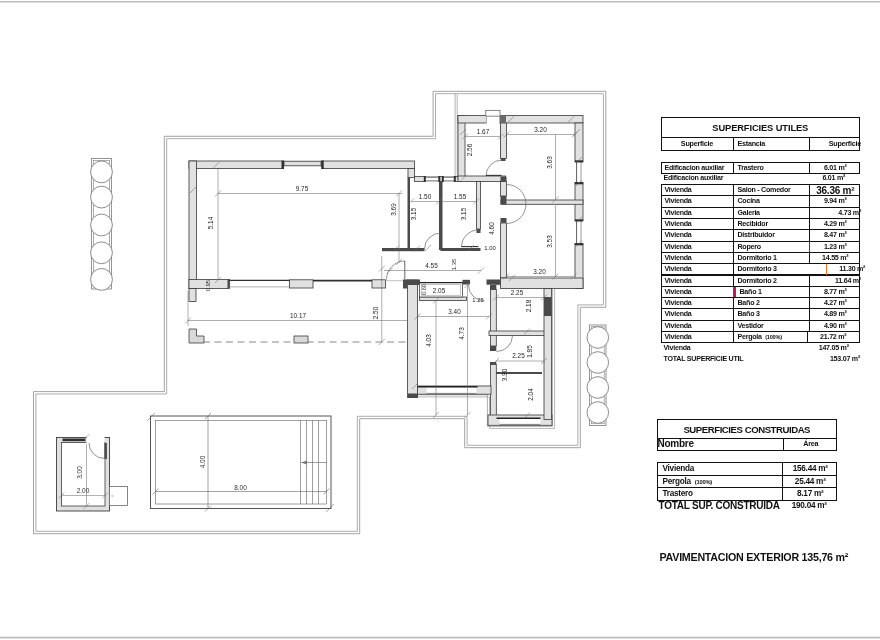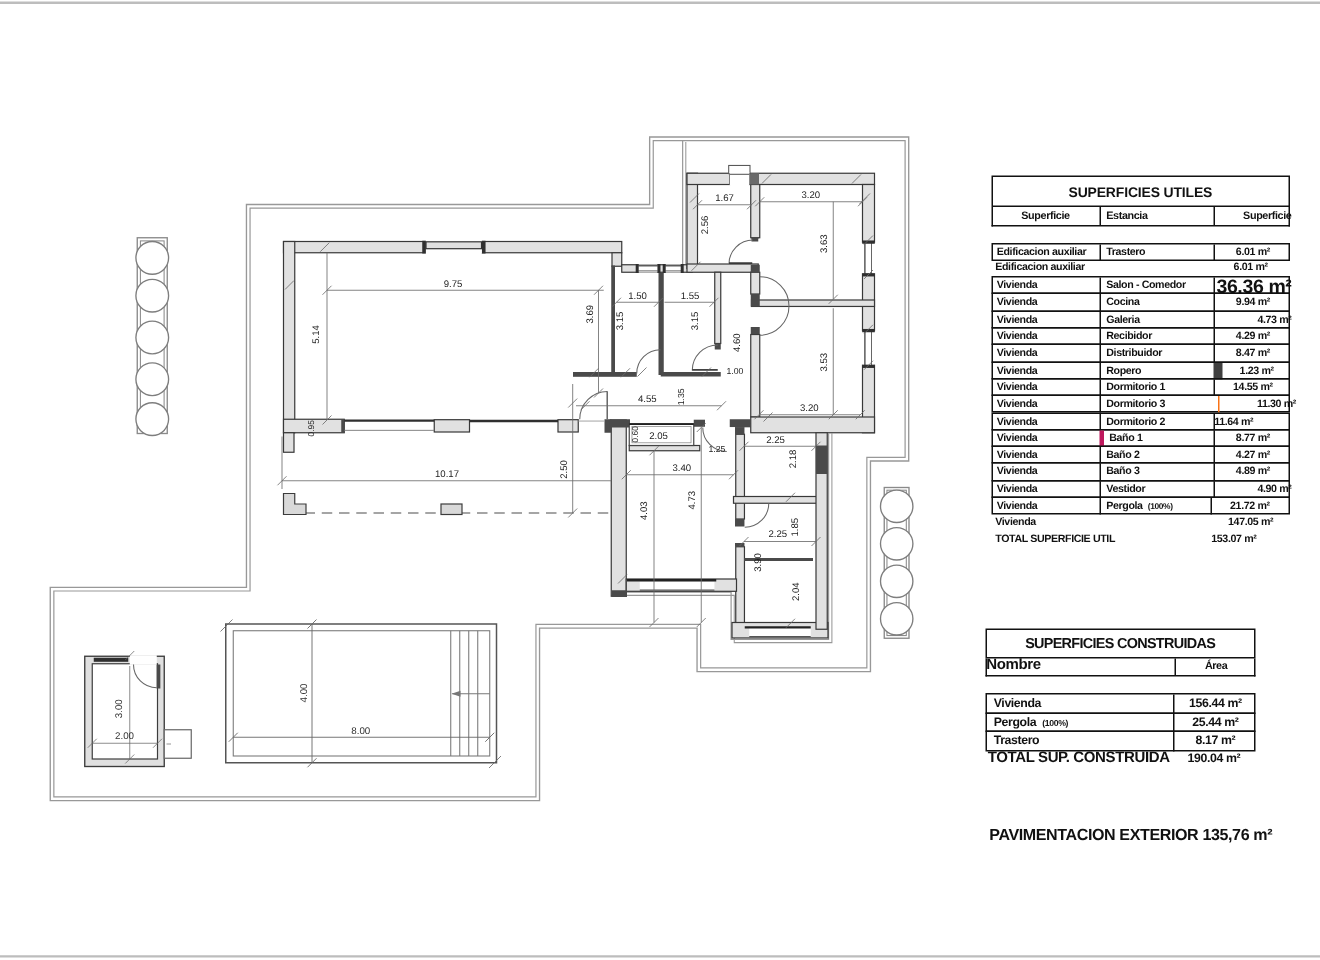--- a/index.html
+++ b/index.html
@@ -505,21 +505,21 @@
 </div>
 
 <div class="abs" style="left:0;top:56.3px;width:199.5px;height:12.3px">
 <div class="abs b" style="left:0;top:0;width:130px;height:11.3px;font-size:7.1px;line-height:11.3px;padding-left:3px">Edificacion auxiliar</div>
 <div class="abs b" style="left:147px;top:0;width:52.5px;height:11.3px;font-size:7.1px;line-height:11.3px;text-align:center">6.01 m²</div>
 </div>
 
 <div class="abs" style="left:0;top:67.6px;width:199.5px;height:12.3px;border:1px solid #111">
 <div class="abs b" style="left:0;top:0;width:71px;height:11.3px;font-size:7.1px;line-height:11.3px;padding-left:3px">Vivienda</div>
 <div class="abs b" style="left:71px;top:0;width:76px;height:11.3px;border-left:1px solid #111;font-size:7.1px;line-height:11.3px;padding-left:4px">Salon - Comedor</div>
-<div class="abs b" style="left:147px;top:0;width:52.5px;height:11.3px;border-left:1px solid #111;font-size:13px;line-height:11.3px;text-align:right">36.36 m²</div>
+<div class="abs b" style="left:147px;top:0;width:52.5px;height:11.3px;border-left:1px solid #111;font-size:10px;line-height:11.3px;text-align:center">36.36 m²</div>
 </div>
 
 <div class="abs" style="left:0;top:78.9px;width:199.5px;height:12.3px;border:1px solid #111">
 <div class="abs b" style="left:0;top:0;width:71px;height:11.3px;font-size:7.1px;line-height:11.3px;padding-left:3px">Vivienda</div>
 <div class="abs b" style="left:71px;top:0;width:76px;height:11.3px;border-left:1px solid #111;font-size:7.1px;line-height:11.3px;padding-left:4px">Cocina</div>
 <div class="abs b" style="left:147px;top:0;width:52.5px;height:11.3px;border-left:1px solid #111;font-size:7.1px;line-height:11.3px;text-align:center">9.94 m²</div>
 </div>
 
 <div class="abs" style="left:0;top:90.2px;width:199.5px;height:12.3px;border:1px solid #111">
 <div class="abs b" style="left:0;top:0;width:71px;height:11.3px;font-size:7.1px;line-height:11.3px;padding-left:3px">Vivienda</div>
@@ -535,39 +535,39 @@
 
 <div class="abs" style="left:0;top:112.8px;width:199.5px;height:12.3px;border:1px solid #111">
 <div class="abs b" style="left:0;top:0;width:71px;height:11.3px;font-size:7.1px;line-height:11.3px;padding-left:3px">Vivienda</div>
 <div class="abs b" style="left:71px;top:0;width:76px;height:11.3px;border-left:1px solid #111;font-size:7.1px;line-height:11.3px;padding-left:4px">Distribuidor</div>
 <div class="abs b" style="left:147px;top:0;width:52.5px;height:11.3px;border-left:1px solid #111;font-size:7.1px;line-height:11.3px;text-align:center">8.47 m²</div>
 </div>
 
 <div class="abs" style="left:0;top:124.1px;width:199.5px;height:12.3px;border:1px solid #111">
 <div class="abs b" style="left:0;top:0;width:71px;height:11.3px;font-size:7.1px;line-height:11.3px;padding-left:3px">Vivienda</div>
 <div class="abs b" style="left:71px;top:0;width:76px;height:11.3px;border-left:1px solid #111;font-size:7.1px;line-height:11.3px;padding-left:4px">Ropero</div>
-<div class="abs b" style="left:147px;top:0;width:52.5px;height:11.3px;border-left:6px solid #404040;font-size:7.1px;line-height:11.3px;text-align:center">1.23 m²</div>
+<div class="abs b" style="left:147px;top:0;width:52.5px;height:11.3px;border-left:1px solid #404040;font-size:7.1px;line-height:11.3px;text-align:center">1.23 m²</div>
 </div>
 
 <div class="abs" style="left:0;top:135.4px;width:199.5px;height:12.3px;border:1px solid #111">
 <div class="abs b" style="left:0;top:0;width:71px;height:11.3px;font-size:7.1px;line-height:11.3px;padding-left:3px">Vivienda</div>
 <div class="abs b" style="left:71px;top:0;width:76px;height:11.3px;border-left:1px solid #111;font-size:7.1px;line-height:11.3px;padding-left:4px">Dormitorio 1</div>
 <div class="abs b" style="left:147px;top:0;width:52.5px;height:11.3px;border-left:1px solid #111;font-size:7.1px;line-height:11.3px;text-align:center">14.55 m²</div>
 </div>
 
 <div class="abs" style="left:0;top:146.7px;width:199.5px;height:12.3px;border:1px solid #111">
 <div class="abs b" style="left:0;top:0;width:71px;height:11.3px;font-size:7.1px;line-height:11.3px;padding-left:3px">Vivienda</div>
 <div class="abs b" style="left:71px;top:0;width:76px;height:11.3px;border-left:1px solid #111;font-size:7.1px;line-height:11.3px;padding-left:4px">Dormitorio 3</div>
-<div class="abs b" style="left:150px;top:0;width:52.5px;height:11.3px;border-left:1px solid #f97316;font-size:7.1px;line-height:11.3px;text-align:right">11.30 m²</div>
+<div class="abs b" style="left:164px;top:0;width:52.5px;height:11.3px;border-left:1px solid #f97316;font-size:7.1px;line-height:11.3px;text-align:center">11.30 m²</div>
 </div>
 
 <div class="abs" style="left:0;top:158.0px;width:199.5px;height:12.3px;border:1px solid #111">
 <div class="abs b" style="left:0;top:0;width:71px;height:11.3px;font-size:7.1px;line-height:11.3px;padding-left:3px">Vivienda</div>
 <div class="abs b" style="left:71px;top:0;width:76px;height:11.3px;border-left:1px solid #111;font-size:7.1px;line-height:11.3px;padding-left:4px">Dormitorio 2</div>
-<div class="abs b" style="left:147px;top:0;width:52.5px;height:11.3px;border-left:1px solid #111;font-size:7.1px;line-height:11.3px;text-align:left">11.64 m²</div>
+<div class="abs b" style="left:147px;top:0;width:52.5px;height:11.3px;border-left:1px solid #111;font-size:7.1px;line-height:11.3px;text-align:right">11.64 m²</div>
 </div>
 
 <div class="abs" style="left:0;top:169.3px;width:199.5px;height:12.3px;border:1px solid #111">
 <div class="abs b" style="left:0;top:0;width:71px;height:11.3px;font-size:7.1px;line-height:11.3px;padding-left:3px">Vivienda</div>
 <div class="abs b" style="left:71px;top:0;width:76px;height:11.3px;border-left:3px solid #be185d;font-size:7.1px;line-height:11.3px;padding-left:4px">Baño 1</div>
 <div class="abs b" style="left:147px;top:0;width:52.5px;height:11.3px;border-left:1px solid #111;font-size:7.1px;line-height:11.3px;text-align:center">8.77 m²</div>
 </div>
 
 <div class="abs" style="left:0;top:180.6px;width:199.5px;height:12.3px;border:1px solid #111">
 <div class="abs b" style="left:0;top:0;width:71px;height:11.3px;font-size:7.1px;line-height:11.3px;padding-left:3px">Vivienda</div>
@@ -577,37 +577,37 @@
 
 <div class="abs" style="left:0;top:191.9px;width:199.5px;height:12.3px;border:1px solid #111">
 <div class="abs b" style="left:0;top:0;width:71px;height:11.3px;font-size:7.1px;line-height:11.3px;padding-left:3px">Vivienda</div>
 <div class="abs b" style="left:71px;top:0;width:76px;height:11.3px;border-left:1px solid #111;font-size:7.1px;line-height:11.3px;padding-left:4px">Baño 3</div>
 <div class="abs b" style="left:147px;top:0;width:52.5px;height:11.3px;border-left:1px solid #111;font-size:7.1px;line-height:11.3px;text-align:center">4.89 m²</div>
 </div>
 
 <div class="abs" style="left:0;top:203.2px;width:199.5px;height:12.3px;border:1px solid #111">
 <div class="abs b" style="left:0;top:0;width:71px;height:11.3px;font-size:7.1px;line-height:11.3px;padding-left:3px">Vivienda</div>
 <div class="abs b" style="left:71px;top:0;width:76px;height:11.3px;border-left:1px solid #111;font-size:7.1px;line-height:11.3px;padding-left:4px">Vestidor</div>
-<div class="abs b" style="left:147px;top:0;width:52.5px;height:11.3px;border-left:1px solid #111;font-size:7.1px;line-height:11.3px;text-align:right">4.90 m²</div>
+<div class="abs b" style="left:147px;top:0;width:52.5px;height:11.3px;border-left:1px solid #111;font-size:7.1px;line-height:11.3px;text-align:center">4.90 m²</div>
 </div>
 
 <div class="abs" style="left:0;top:214.5px;width:199.5px;height:12.3px;border:1px solid #111">
 <div class="abs b" style="left:0;top:0;width:71px;height:11.3px;font-size:7.1px;line-height:11.3px;padding-left:3px">Vivienda</div>
 <div class="abs b" style="left:71px;top:0;width:76px;height:11.3px;border-left:1px solid #111;font-size:7.1px;line-height:11.3px;padding-left:4px">Pergola&nbsp;&nbsp;<span style="font-size:5.6px">(100%)</span></div>
 <div class="abs b" style="left:145px;top:0;width:52.5px;height:11.3px;border-left:1px solid #111;font-size:7.1px;line-height:11.3px;text-align:center">21.72 m²</div>
 </div>
 
 <div class="abs" style="left:0;top:226.2px;width:199.5px;height:12.3px">
 <div class="abs b" style="left:0;top:0;width:130px;height:11.3px;font-size:7.1px;line-height:11.3px;padding-left:3px">Vivienda</div>
 <div class="abs b" style="left:147px;top:0;width:52.5px;height:11.3px;font-size:7.1px;line-height:11.3px;text-align:center">147.05 m²</div>
 </div>
 
 <div class="abs" style="left:0;top:237.8px;width:199.5px;height:12.3px">
 <div class="abs b" style="left:0;top:0;width:130px;height:11.3px;font-size:7.1px;line-height:11.3px;padding-left:3px">TOTAL SUPERFICIE UTIL</div>
-<div class="abs b" style="left:147px;top:0;width:52.5px;height:11.3px;font-size:7.1px;line-height:11.3px;text-align:left">153.07 m²</div>
+<div class="abs b" style="left:147px;top:0;width:52.5px;height:11.3px;font-size:7.1px;line-height:11.3px;text-align:right">153.07 m²</div>
 </div>
 </div>
 
 <div class="abs" style="left:656.5px;top:419px;width:180.5px;height:100px">
 
 <div class="abs b" style="left:0;top:0;width:180.5px;height:20px;border:1.3px solid #111;text-align:center;font-size:9.6px;line-height:19px;letter-spacing:-0.45px">SUPERFICIES CONSTRUIDAS</div>
 
 <div class="abs" style="left:0;top:20px;width:180.5px;height:11.5px;border:1px solid #111;border-top:none">
 <div class="abs b" style="left:0;top:0;width:125px;height:10.5px;font-size:10px;line-height:10.5px;">Nombre</div>
 <div class="abs b" style="left:125px;top:0;width:55.5px;height:10.5px;border-left:1px solid #111;font-size:7.2px;line-height:10.5px;text-align:center">Área</div>

